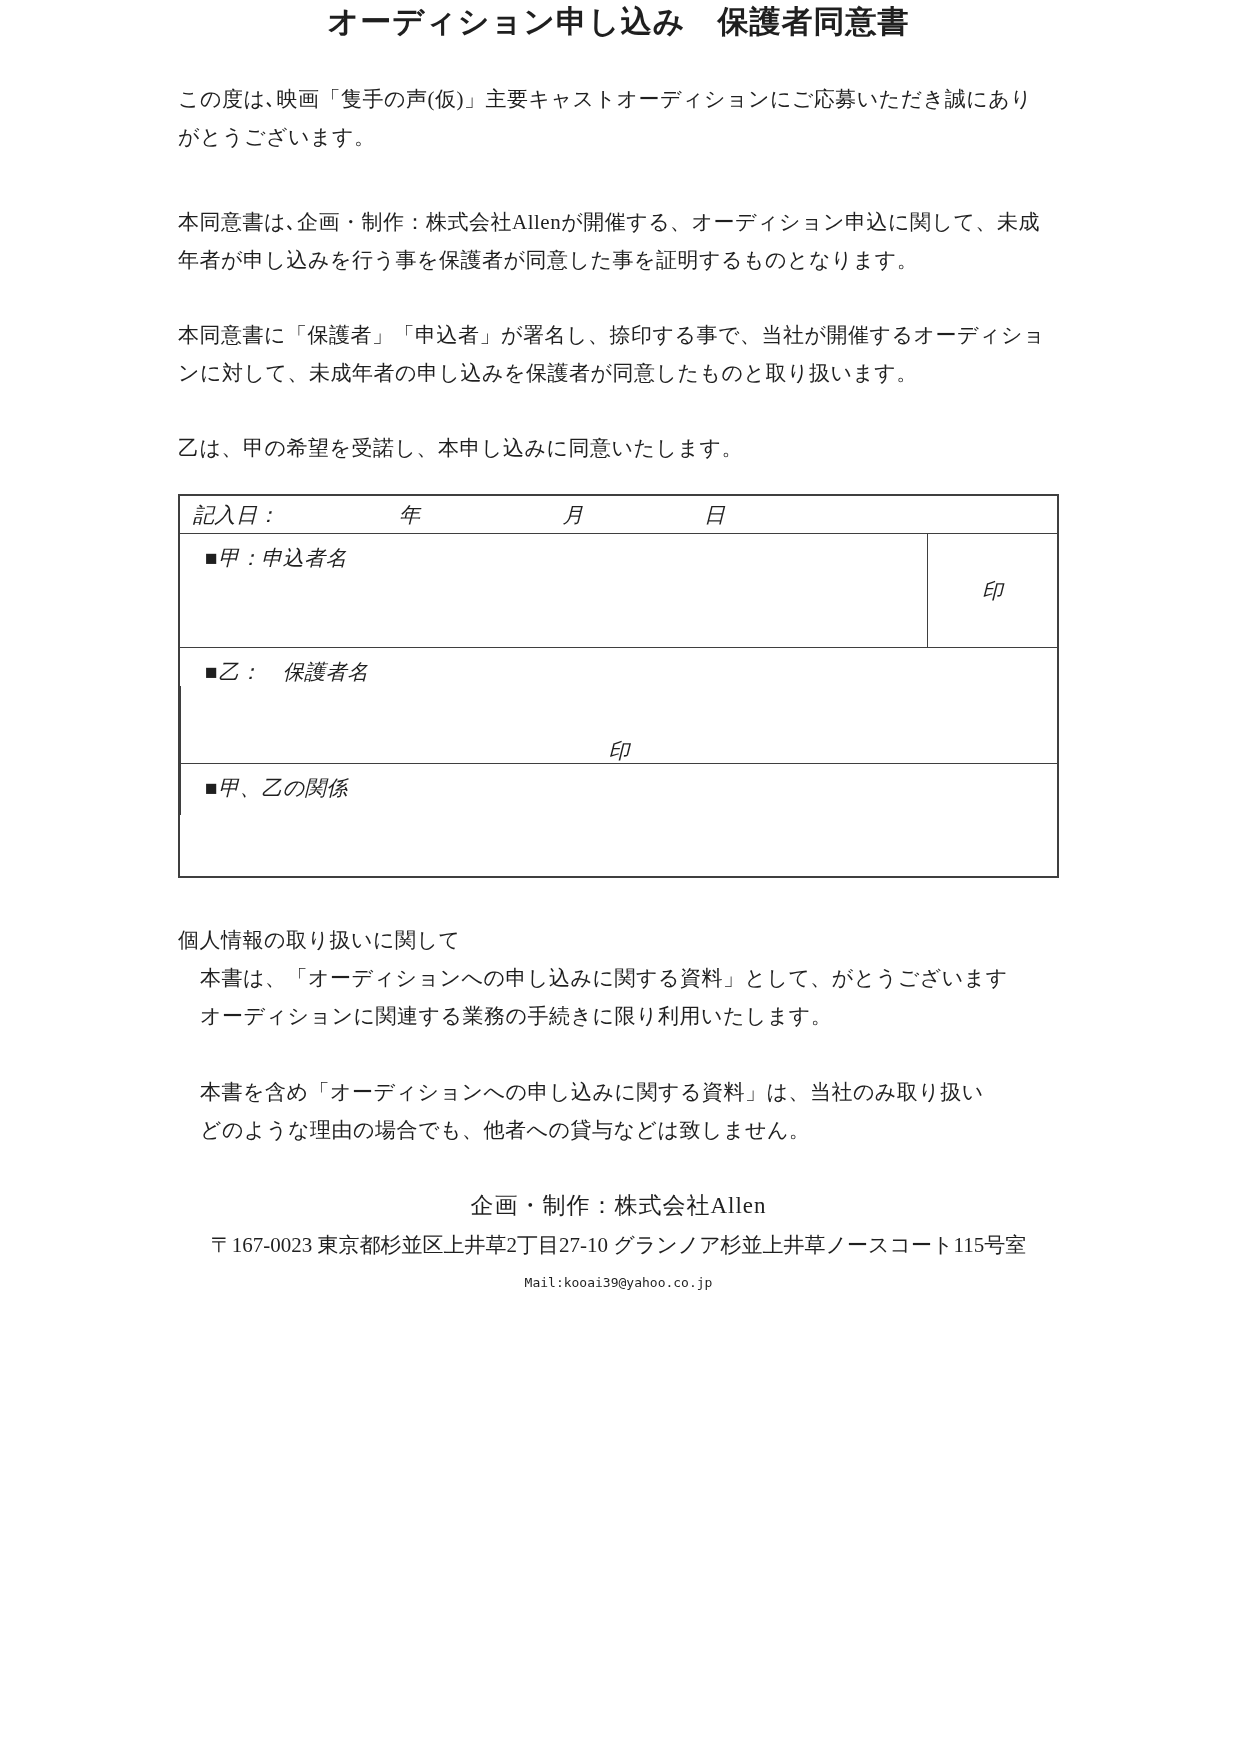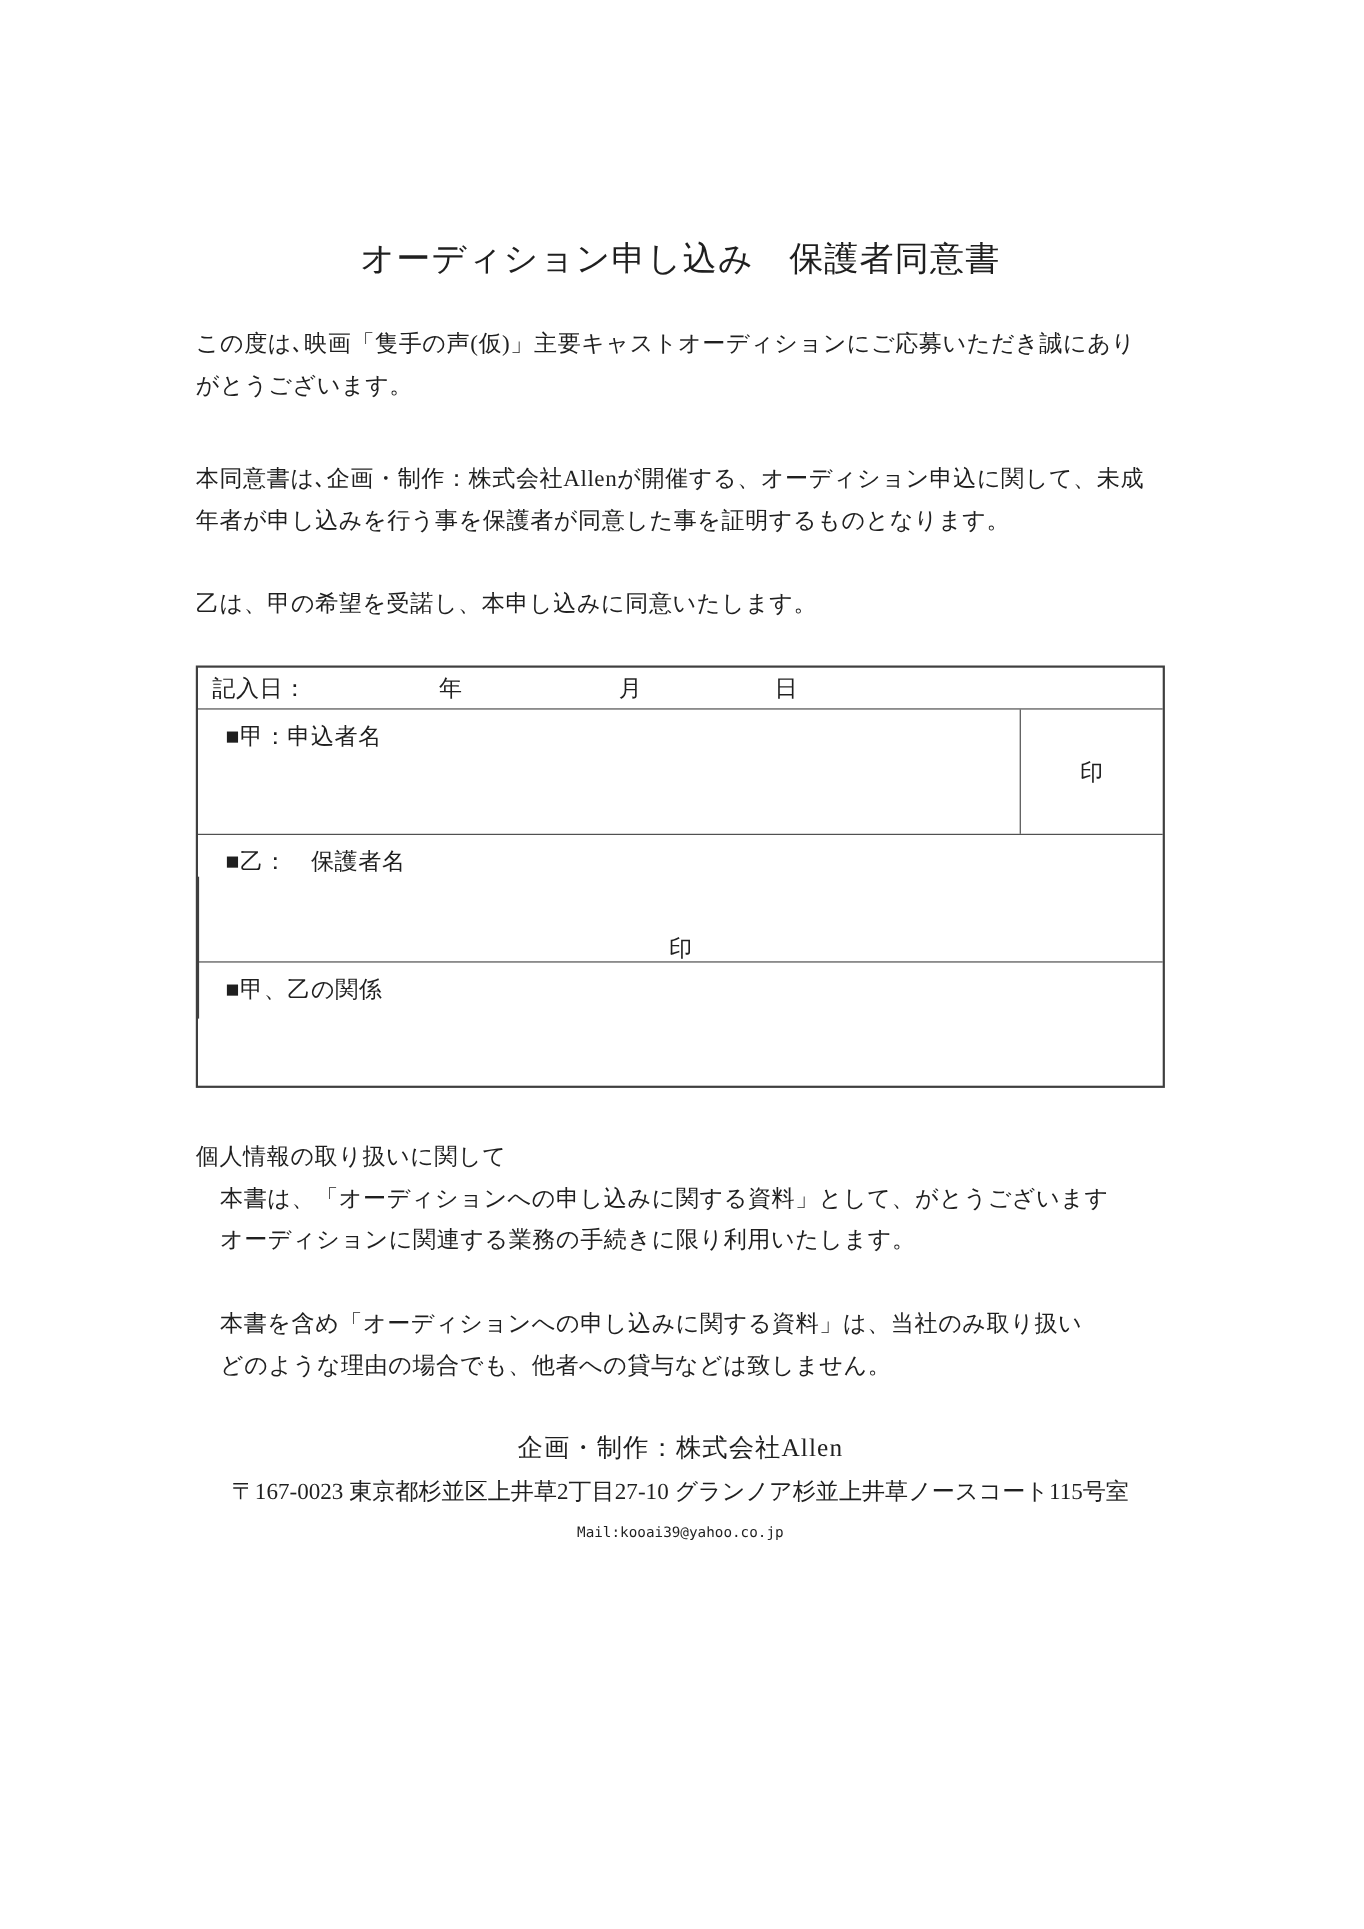--- a/index.html
+++ b/index.html
@@ -20,47 +20,47 @@
     background: #ffffff;
     overflow: hidden;
   }
   .content {
     position: absolute;
     left: 178px;
     top: 0;
     width: 881px;
   }
   .doc-title {
-    margin-top: 213px;
     font-size: 31px;
     line-height: 44px;
-    font-weight: normal;
+    font-weight: bold;
     text-align: center;
     letter-spacing: 1px;
     white-space: nowrap;
   }
   .para {
     font-size: 21px;
     letter-spacing: 0.5px;
   }
   .line {
     line-height: 38px;
     white-space: nowrap;
   }
   .p-intro   { margin-top: 36px; }
   .p-consent { margin-top: 47px; }
   .p-signing { margin-top: 37px; }
   .p-accept  { margin-top: 37px; }
 
   .form-table {
-    margin-top: 38px;
+    margin-top: 27px;
     width: 877px;
     border: 2px solid #3f3f3f;
     font-size: 21px;
     letter-spacing: 0.5px;
+    font-style: italic;
   }
   .t-row {
     display: flex;
     border-bottom: 1px solid #3f3f3f;
   }
   .t-row:last-child { border-bottom: none; }
   .t-date-row {
     height: 37px;
     align-items: center;
     padding-left: 13px;
@@ -121,20 +121,24 @@
     <div class="para p-intro">
       <div class="line">この度は､映画「隻手の声(仮)」主要キャストオーディションにご応募いただき誠にあり</div>
       <div class="line">がとうございます。</div>
     </div>
 
     <div class="para p-consent">
       <div class="line">本同意書は､企画・制作：株式会社Allenが開催する、オーディション申込に関して、未成</div>
       <div class="line">年者が申し込みを行う事を保護者が同意した事を証明するものとなります。</div>
     </div>
 
+    <div class="para p-signing">
+      <div class="line">本同意書に「保護者」「申込者」が署名し、捺印する事で、当社が開催するオーディショ</div>
+      <div class="line">ンに対して、未成年者の申し込みを保護者が同意したものと取り扱います。</div>
+    </div>
 
     <div class="para p-accept">
       <div class="line">乙は、甲の希望を受諾し、本申し込みに同意いたします。</div>
     </div>
 
     <div class="form-table">
       <div class="t-row t-date-row">
         <span>記入日：</span>
         <span class="gap-a">年</span>
         <span class="gap-b">月</span>

